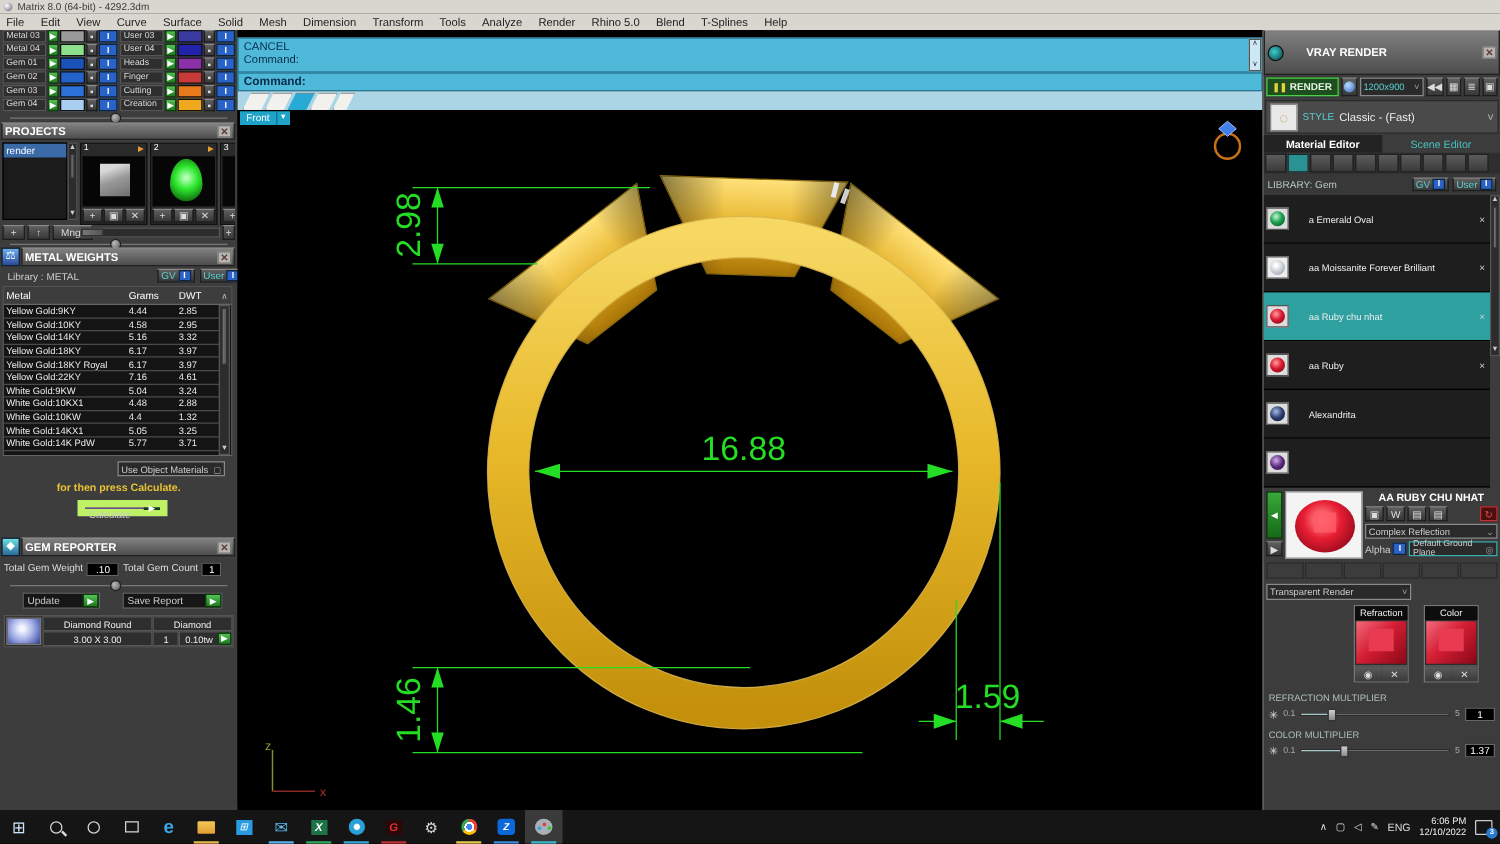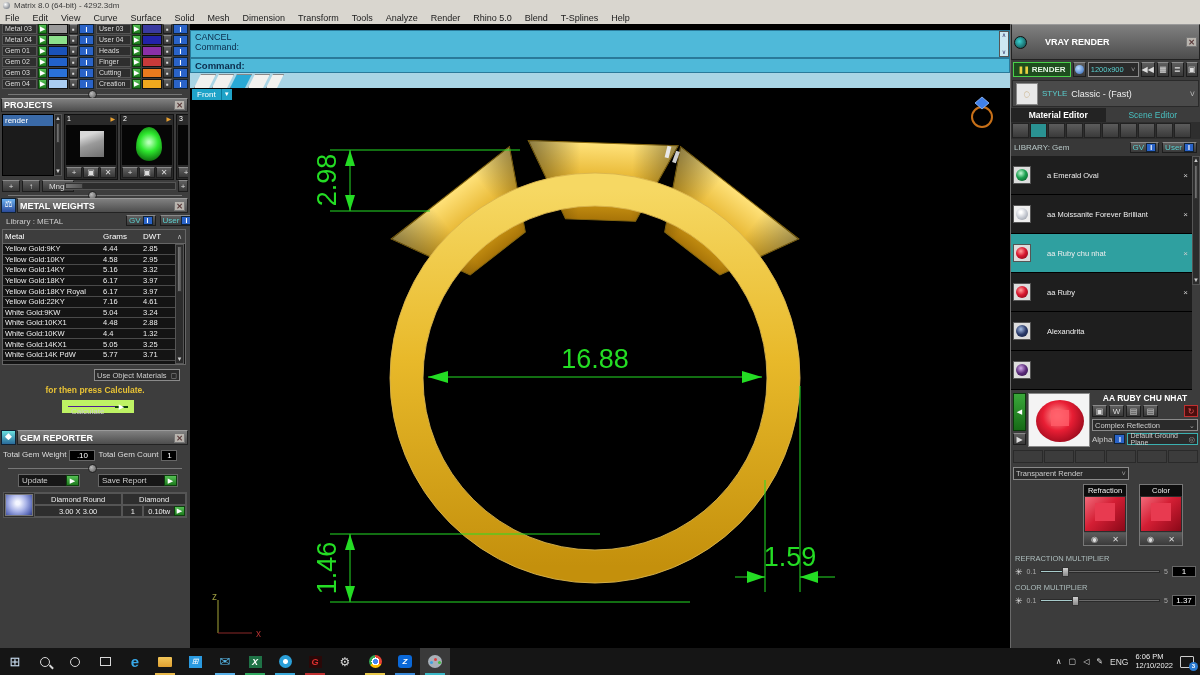--- a/index.html
+++ b/index.html
@@ -113,21 +113,21 @@
   .ic-excel i{display:flex;align-items:center;justify-content:center;width:13px;height:12px;background:#1f7246;color:#fff;font-weight:bold;font-size:9px}
   .ic-blueapp i{display:block;width:13px;height:13px;border-radius:50%;background:radial-gradient(circle at 50% 50%,#fff 0 2px,#2a9fd8 3px)}
   .ic-redapp i{display:flex;align-items:center;justify-content:center;width:13px;height:12px;background:#2a0808;color:#e03030;font-weight:bold;font-size:9px}
   .ic-gear{color:#d8d8d8;font-size:12px}
   .ic-chrome i{display:block;width:13px;height:13px;border-radius:50%;background:radial-gradient(circle,#4285f4 0 2.5px,#fff 2.5px 4px,transparent 4px),conic-gradient(#ea4335 0 33%,#fbbc05 33% 66%,#34a853 66% 100%)}
   .ic-zalo i{display:flex;align-items:center;justify-content:center;width:14px;height:13px;background:#0a68d8;border-radius:3px;color:#fff;font-weight:bold;font-size:8px}
   .ic-palette i{display:block;width:14px;height:13px;border-radius:50%;background:#a8b0b8;position:relative}
   .ic-palette i::after{content:"";position:absolute;left:6px;top:3px;width:3px;height:3px;border-radius:50%;background:#e04040;box-shadow:-4px 3px 0 #40a0e0,4px 3px 0 #40c040}
   .tray{margin-left:auto;display:flex;align-items:center;gap:7px;padding-right:6px;color:#ddd}
   .tray .tt{font-size:8px}
-  .timebox{font-size:7.5px;line-height:8.5px;color:#eee}
+  .timebox{text-align:right;font-size:7.5px;line-height:8.5px;color:#eee}
   .notif{position:relative;width:14px;height:12px;border:1.2px solid #ccc;border-radius:1px}
   .notif b{position:absolute;right:-5px;bottom:-4px;width:9px;height:9px;border-radius:50%;background:#2a7ad0;color:#fff;font-size:6px;display:flex;align-items:center;justify-content:center}
 </style>
 </head>
 <body>
 
 <div class="p titlebar">
   <span class="appdot"></span>
   <span>Matrix 8.0 (64-bit) - 4292.3dm</span>
 </div>

